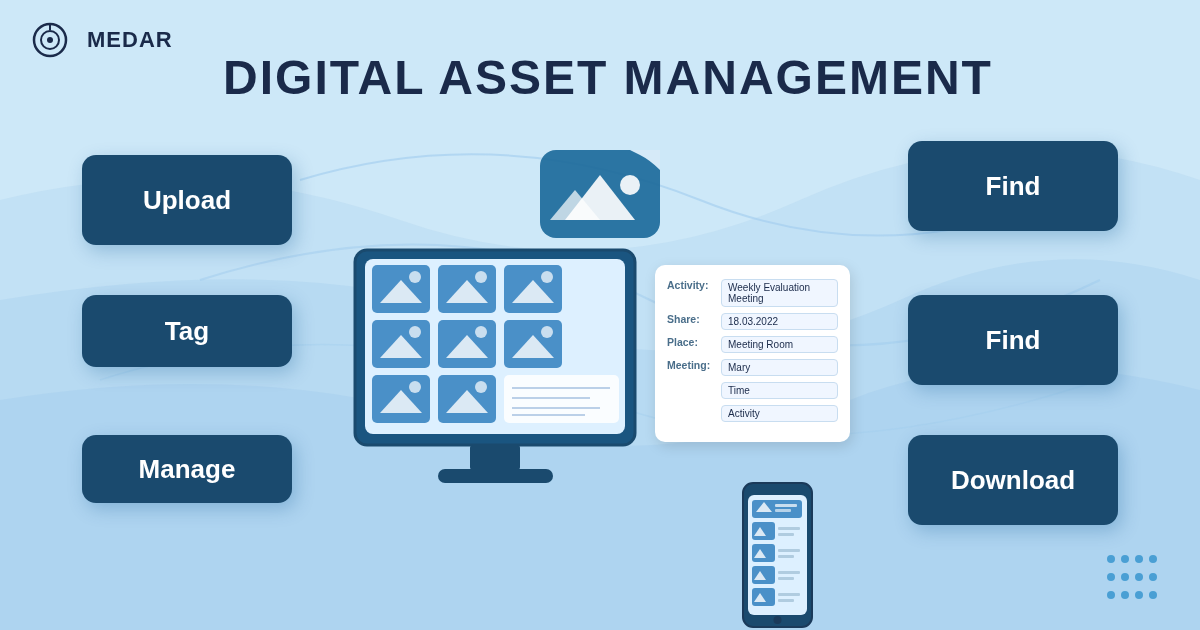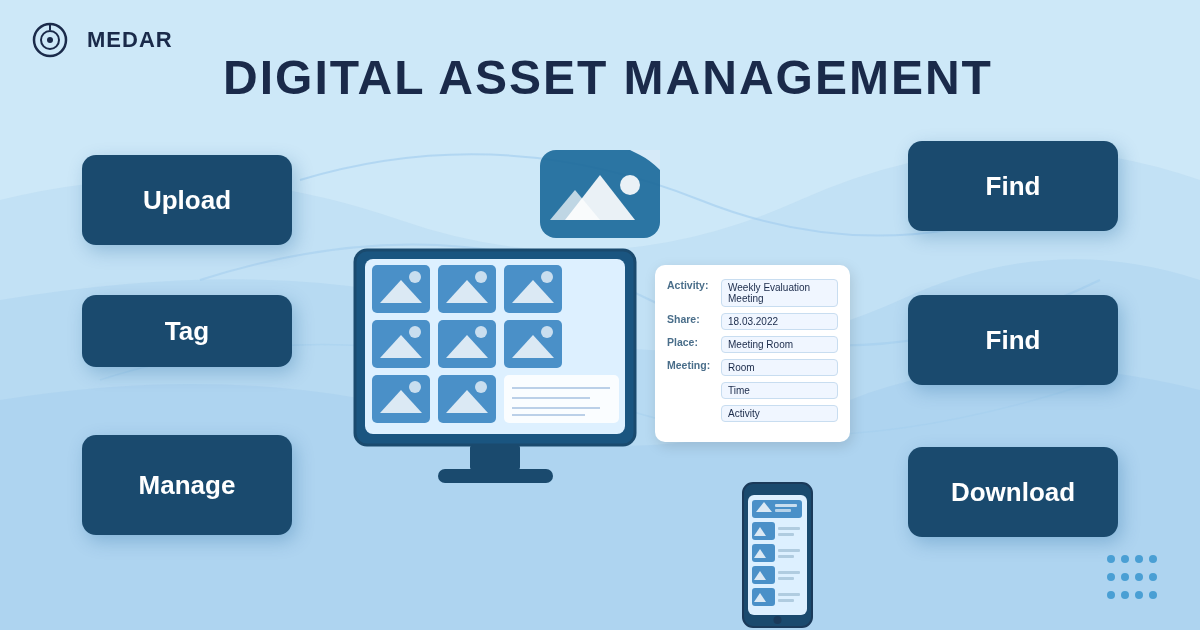--- a/index.html
+++ b/index.html
@@ -76,26 +76,26 @@
       font-weight: 700;
       cursor: pointer;
       z-index: 10;
       box-shadow: 4px 6px 18px rgba(0,80,140,0.25);
       transition: background 0.2s;
     }
 
     
     #btn-upload { left: 82px; top: 155px; width: 210px; height: 90px; }
     #btn-tag    { left: 82px; top: 295px; width: 210px; height: 72px; }
-    #btn-manage { left: 82px; top: 435px; width: 210px; height: 100px; }
+    #btn-manage { left: 82px; top: 435px; width: 210px; height: 68px; }
 
     
     #btn-find     { right: 82px; top: 141px; width: 210px; height: 90px; }
     #btn-share    { right: 82px; top: 295px; width: 210px; height: 90px; }
-    #btn-download { right: 82px; top: 435px; width: 210px; height: 90px; margin-top: 12px; }
+    #btn-download { right: 82px; top: 435px; width: 210px; height: 90px; }
 
     
     .center-area {
       position: absolute;
       left: 330px;
       top: 140px;
       width: 540px;
       height: 440px;
       z-index: 10;
     }
@@ -312,21 +312,21 @@
     <div class="info-card-row">
       <span class="info-label">Share:</span>
       <span class="info-value-box">18.03.2022</span>
     </div>
     <div class="info-card-row">
       <span class="info-label">Place:</span>
       <span class="info-value-box">Meeting Room</span>
     </div>
     <div class="info-card-row">
       <span class="info-label">Meeting:</span>
-      <span class="info-value-box">Room</span>
+      <span class="info-value-box">Mary</span>
     </div>
     <div class="info-card-row">
       <span class="info-label"></span>
       <span class="info-value-box">Time</span>
     </div>
     <div class="info-card-row">
       <span class="info-label"></span>
       <span class="info-value-box">Activity</span>
     </div>
   </div>

